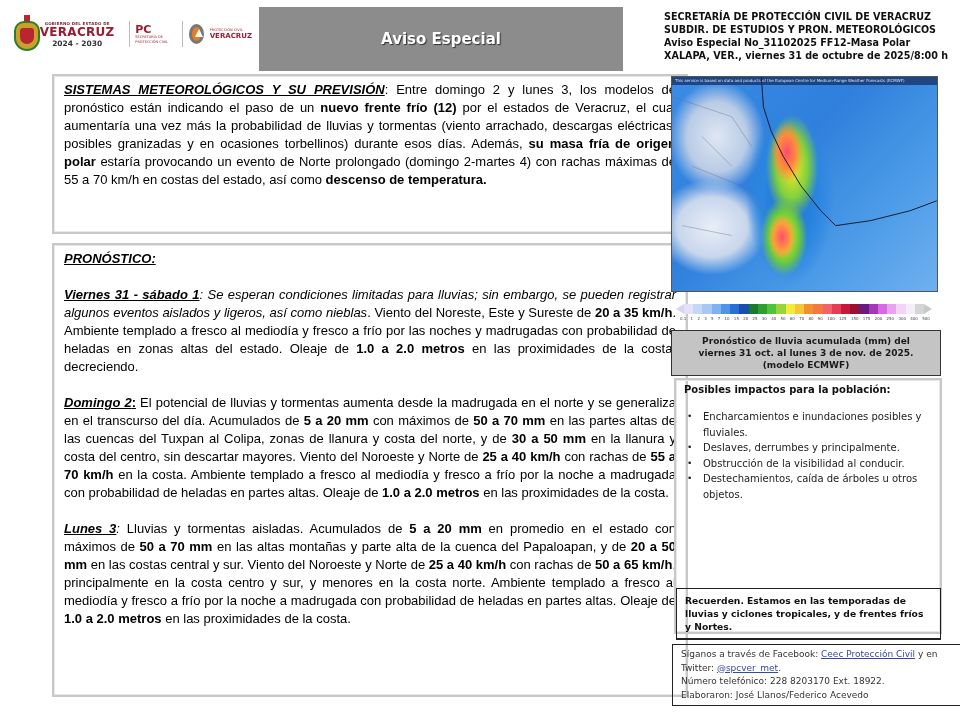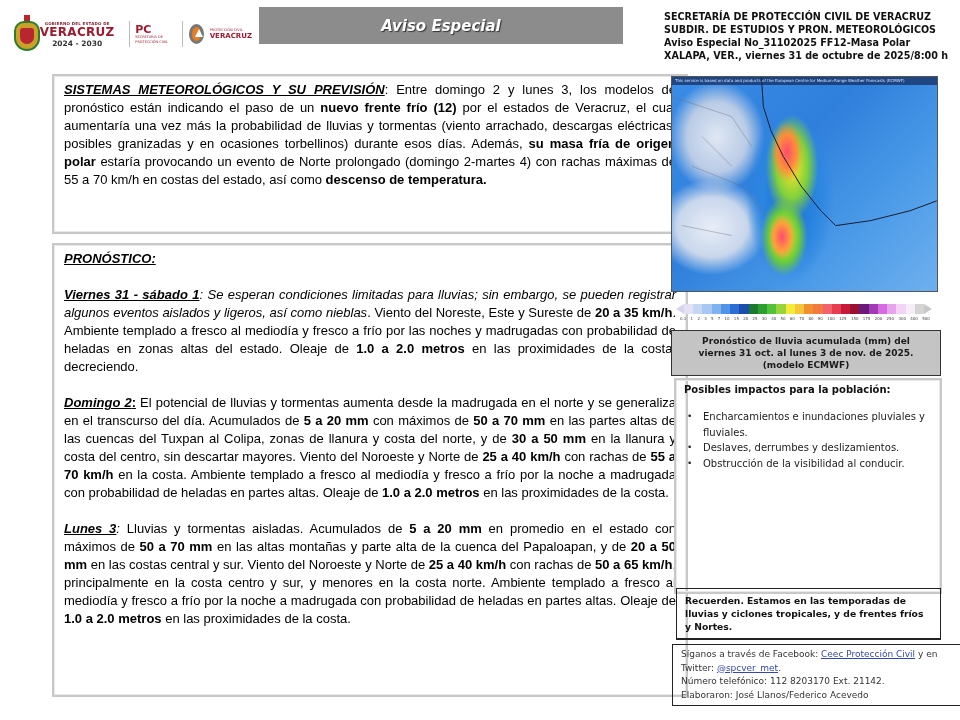--- a/index.html
+++ b/index.html
@@ -19,21 +19,21 @@
   .vsep { width: 1px; height: 26px; background: #bbb; margin: 0 6px; }
   .pc { display: flex; flex-direction: column; }
   .pc-big { font-size: 11px; font-weight: bold; color: #9b1c31; line-height: 11px; }
   .pc-small { font-size: 3.5px; color: #9b1c31; line-height: 5px; }
   .pc-circle { width: 20px; height: 20px; border-radius: 50%; border: 3px solid #777; background: #e67d22; margin-right: 6px; position: relative; }
   .pc-circle::after { content: ""; position: absolute; left: 3px; top: 2px; border-left: 4px solid transparent; border-right: 4px solid transparent; border-bottom: 8px solid #ffffff; }
   .pcv { display: flex; flex-direction: column; }
   .pcv-small { font-size: 3.5px; color: #9b1c31; }
   .pcv-big { font-size: 7px; font-weight: bold; color: #9b1c31; }
 
-  .title-box { position: absolute; left: 259px; top: 7px; width: 364px; height: 37px; background: #8c8c8c; display: flex; flex-direction: column; justify-content: center; align-items: center; font-style: italic; }
+  .title-box { position: absolute; left: 259px; top: 7px; width: 364px; height: 64px; background: #8c8c8c; display: flex; flex-direction: column; justify-content: center; align-items: center; }
   .title-box span { color: #ffffff; font-weight: bold; font-size: 15px; line-height: 18px; text-shadow: 1px 1px 1px #333; font-family: "DejaVu Sans", sans-serif; }
 
   .agency { position: absolute; right: 12px; top: 10px; font-size: 9.6px; font-weight: bold; line-height: 13px; color: #111; font-family: "DejaVu Sans", sans-serif; }
 
   
   .panel { position: absolute; border: 2px solid #c8c8c8; box-shadow: inset 0 0 0 1px #e8e8e8; background: #fff; font-size: 13px; line-height: 18px; text-align: justify; color: #000000; font-family: "Liberation Sans", sans-serif; margin-left: 37px; }
   .panel-sistemas { left: 15px; top: 74px; width: 636px; height: 160px; padding: 5px 10px; }
   .panel-pronostico { left: 15px; top: 243px; width: 636px; height: 454px; padding: 5px 10px; }
   .panel p { margin: 0; }
   .hdr { font-weight: bold; font-style: italic; text-decoration: underline; }
@@ -58,21 +58,21 @@
 
   .legend-bar { position: absolute; left: 676px; top: 304px; width: 256px; height: 10px; display: flex; align-items: center; }
   .legend-tip-l { width: 0; height: 0; border-top: 5px solid transparent; border-bottom: 5px solid transparent; border-right: 8px solid #d8d4ee; }
   .legend-tip-r { width: 0; height: 0; border-top: 5px solid transparent; border-bottom: 5px solid transparent; border-left: 8px solid #c8c8c8; }
   .legend-cells { flex: 1; display: flex; height: 10px; }
   .legend-cells span { flex: 1; height: 10px; }
   .legend-ticks { position: absolute; left: 680px; top: 316px; width: 250px; display: flex; justify-content: space-between; font-size: 4px; color: #444; }
 
   .caption-box { position: absolute; left: 671px; top: 330px; width: 270px; height: 46px; background: #c4c4c4; border: 1.5px solid #333; display: flex; flex-direction: column; justify-content: center; align-items: center; text-align: center; font-size: 9px; font-weight: bold; line-height: 12px; color: #1a1a1a; }
 
-  .impacts { position: absolute; left: 674px; top: 378px; width: 268px; height: 216px; border: 2px solid #c8c8c8; box-shadow: inset 0 0 0 1px #e8e8e8; padding: 4px 8px; font-family: "DejaVu Sans", sans-serif; }
+  .impacts { position: absolute; left: 674px; top: 378px; width: 268px; height: 256px; border: 2px solid #c8c8c8; box-shadow: inset 0 0 0 1px #e8e8e8; padding: 4px 8px; font-family: "DejaVu Sans", sans-serif; }
   .impacts-title { font-size: 10px; font-weight: bold; color: #111; margin-bottom: 14px; }
   .impacts ul { list-style: none; }
   .impacts li { position: relative; padding-left: 19px; font-size: 10px; line-height: 15.5px; color: #222; }
   .impacts li::before { content: "•"; position: absolute; left: 3px; top: 0; font-size: 9px; }
 
   .reminder { position: absolute; left: 676px; top: 588px; width: 265px; height: 52px; border: 1.5px solid #222; border-bottom-width: 2px; padding: 5px 8px; font-size: 9.2px; font-weight: bold; line-height: 13px; color: #111; font-family: "DejaVu Sans", sans-serif; }
 
   .contact { position: absolute; left: 672px; top: 644px; width: 305px; height: 62px; border: 1.5px solid #222; padding: 3px 8px; font-size: 9px; line-height: 13.5px; color: #333; font-family: "DejaVu Sans", sans-serif; }
   .contact a { color: #3548a8; text-decoration: underline; }
 </style>
@@ -199,25 +199,26 @@
 
 <div class="caption-box">
   <span>Pronóstico de lluvia acumulada (mm) del</span>
   <span>viernes 31 oct. al lunes 3 de nov. de 2025.</span>
   <span>(modelo ECMWF)</span>
 </div>
 
 <div class="impacts">
   <div class="impacts-title">Posibles impactos para la población:</div>
   <ul>
-    <li>Encharcamientos e inundaciones pluviales y fluviales.</li>
-    <li>Deslaves, derrumbes y deslizamientos.</li>
+    <li>Encharcamientos e inundaciones posibles y fluviales.</li>
+    <li>Deslaves, derrumbes y principalmente.</li>
     <li>Obstrucción de la visibilidad al conducir.</li>
+    <li>Destechamientos, caída de árboles u otros objetos.</li>
   </ul>
 </div>
 
 <div class="reminder">Recuerden. Estamos en las temporadas de lluvias y ciclones tropicales, y de frentes fríos y Nortes.</div>
 
 <div class="contact">
   <span>Síganos a través de Facebook: </span><a href="#">Ceec Protección Civil</a><span>  y en Twitter: </span><a href="#">@spcver_met</a><span>.</span><br>
-  <span>Número telefónico:  112 8203170 Ext. 21142.</span><br>
+  <span>Número telefónico:  228 8203170 Ext. 18922.</span><br>
   <span>Elaboraron: José Llanos/Federico Acevedo</span>
 </div>
 
 </body></html>

